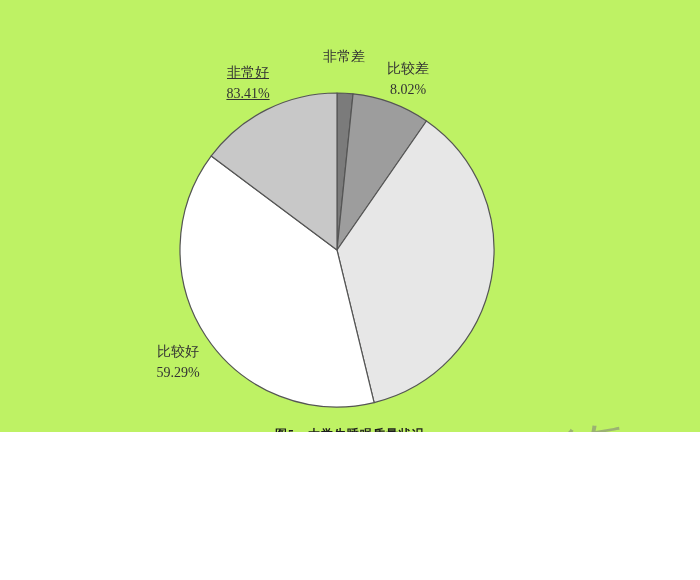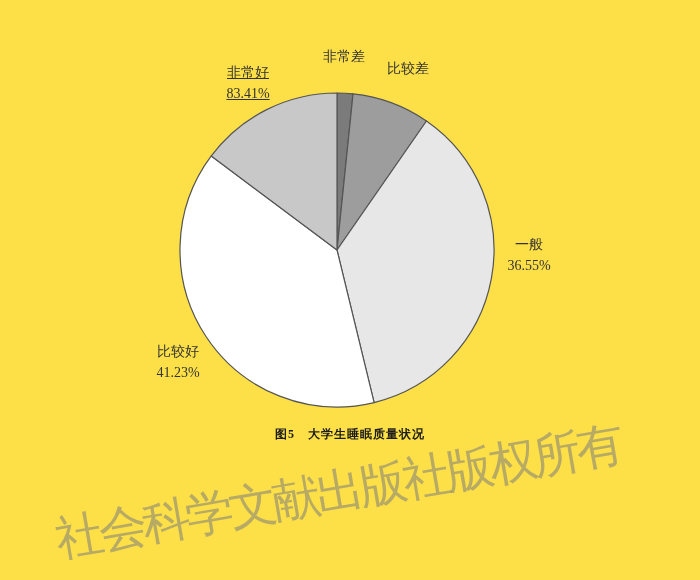--- a/index.html
+++ b/index.html
@@ -1,19 +1,19 @@
 <!DOCTYPE html>
 <html><head>
 <meta charset="utf-8">
 <style>
   html,body{margin:0;padding:0;background:#ffffff;}
   .page{
     position:relative;
-    width:700px;height:580px;
-    background:#fde047;
+    width:700px;height:432px;
+    background:#bef264;
     overflow:hidden;
     font-family:"Liberation Serif","DejaVu Serif",serif;
     color:#333333;
   }
   .pie-wrap{position:absolute;left:177px;top:90px;width:320px;height:320px;}
   .slice-label{
     position:absolute;
     text-align:center;
     font-size:14px;
     line-height:21px;
@@ -73,30 +73,27 @@
         <path d="M 160,160 L 34.27,65.97 A 157,157 0 0 1 160.00,3.00 Z" fill="#c8c8c8" stroke="#555555" stroke-width="1.2" stroke-linejoin="round"></path>
       </svg>
   </div>
 
   <div class="slice-label lbl-feichangcha">
     <span>非常差</span>
   </div>
 
   <div class="slice-label lbl-bijiaocha">
     <span>比较差</span>
+    <span class="pct">8.02%</span>
   </div>
 
-  <div class="slice-label lbl-yiban">
-    <span>一般</span>
-    <span class="pct">36.55%</span>
-  </div>
 
   <div class="slice-label lbl-bijiaohao">
     <span>比较好</span>
-    <span class="pct">41.23%</span>
+    <span class="pct">59.29%</span>
   </div>
 
   <div class="slice-label lbl-feichanghao">
     <span>非常好</span>
     <span class="pct">83.41%</span>
   </div>
 
   <div class="caption">图5　大学生睡眠质量状况</div>
 
   <div class="notes">

